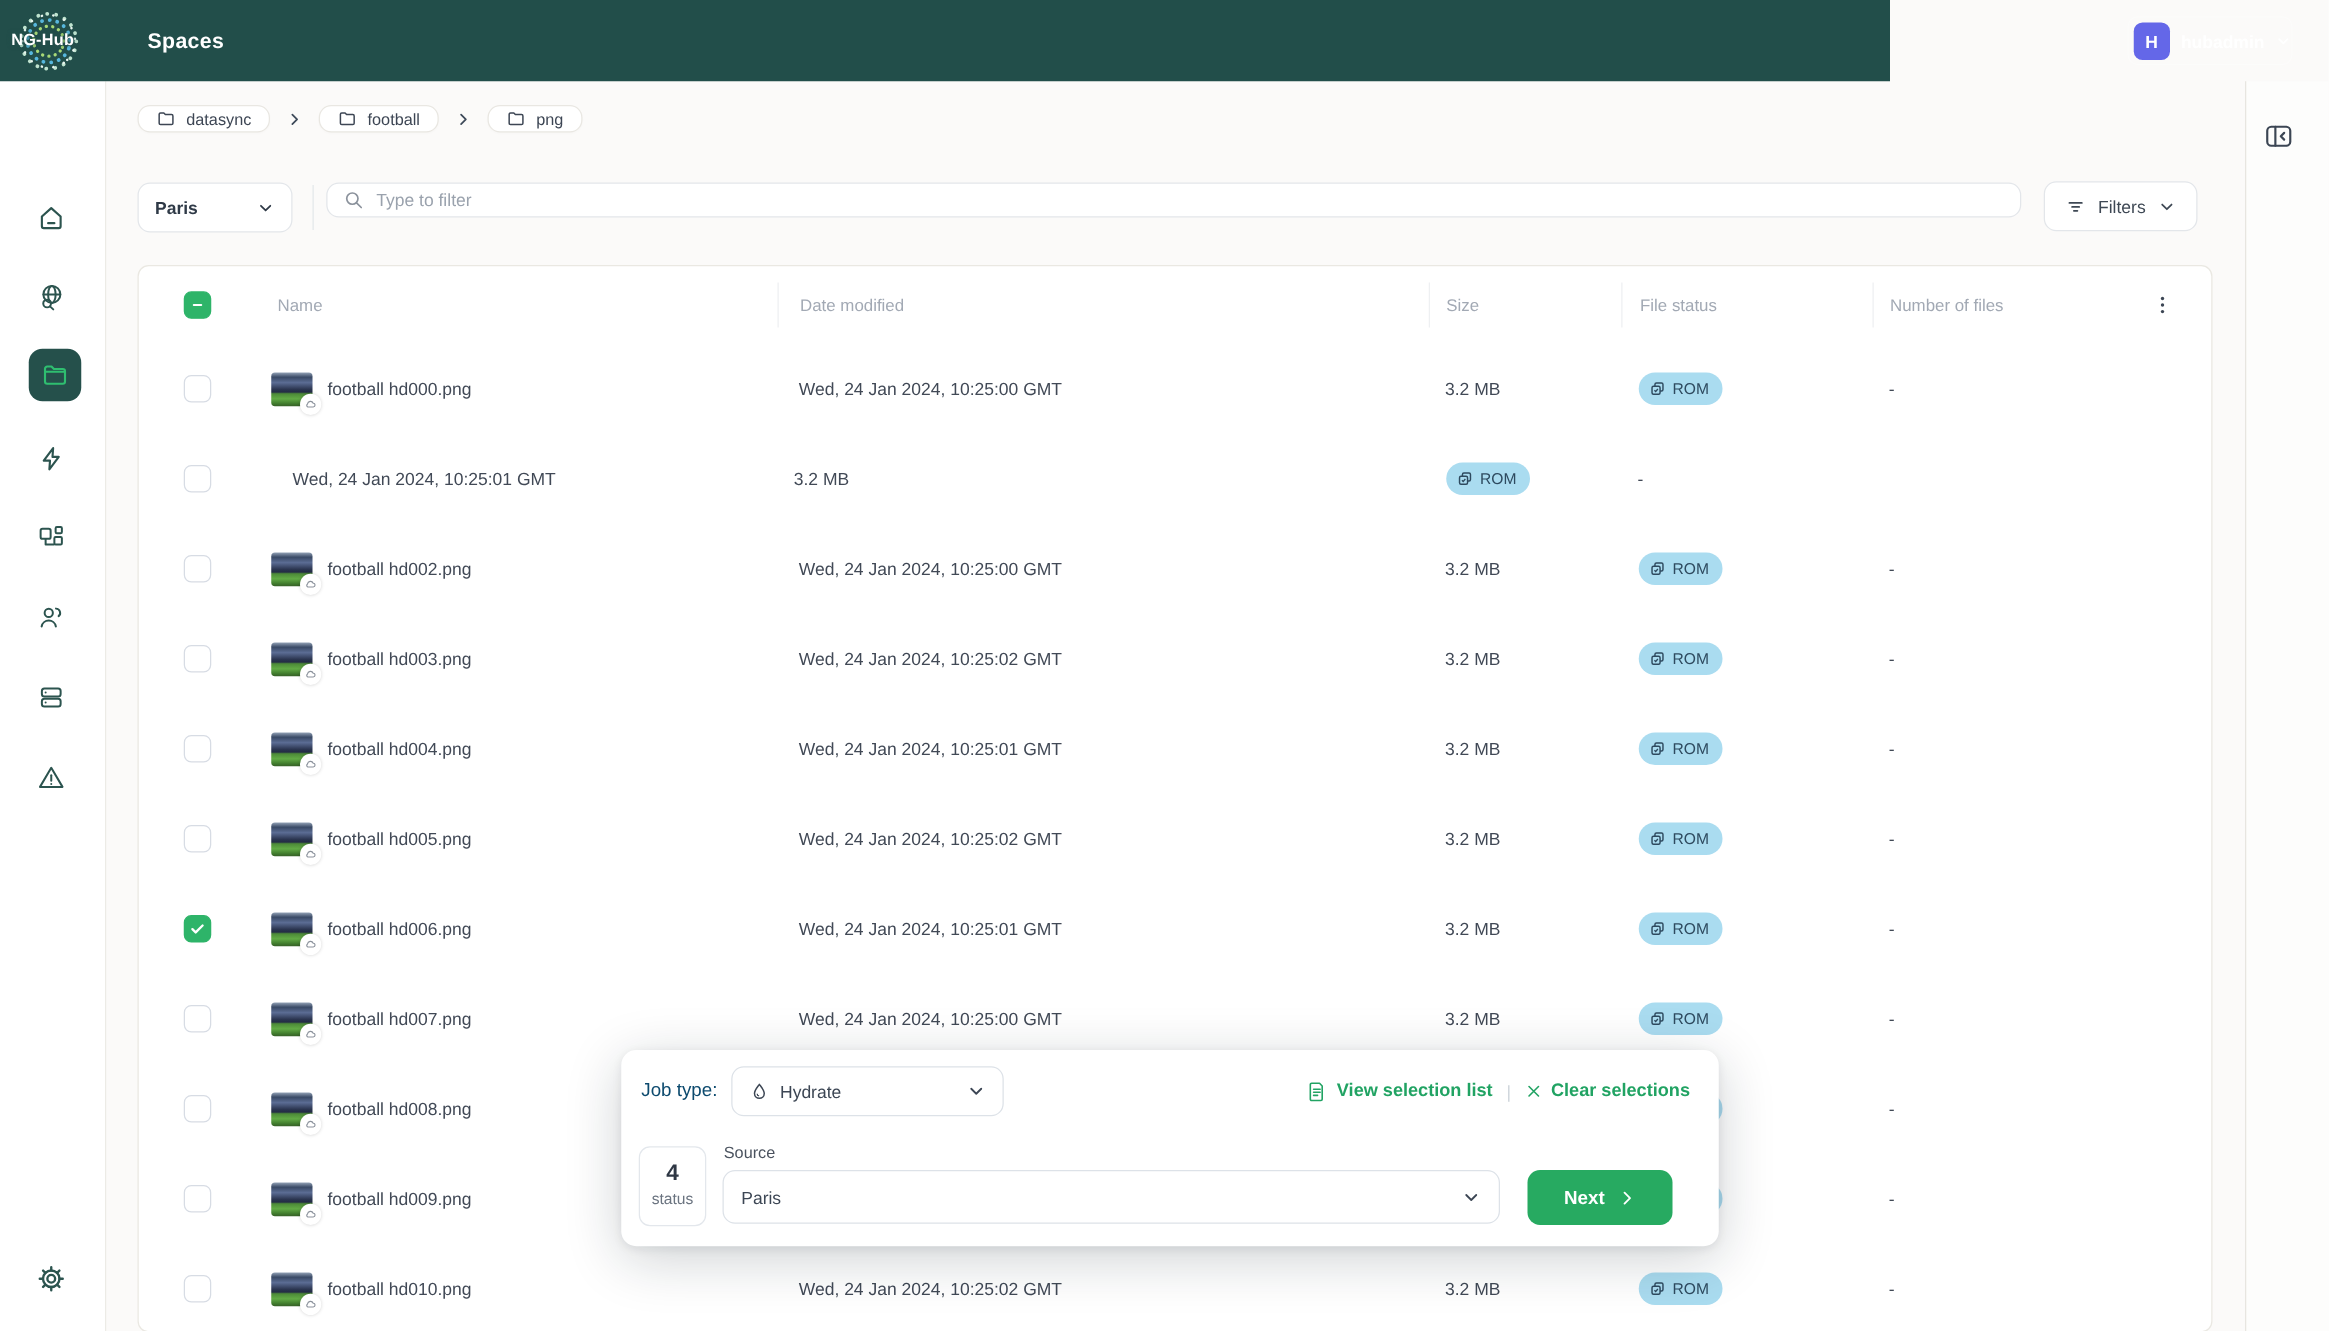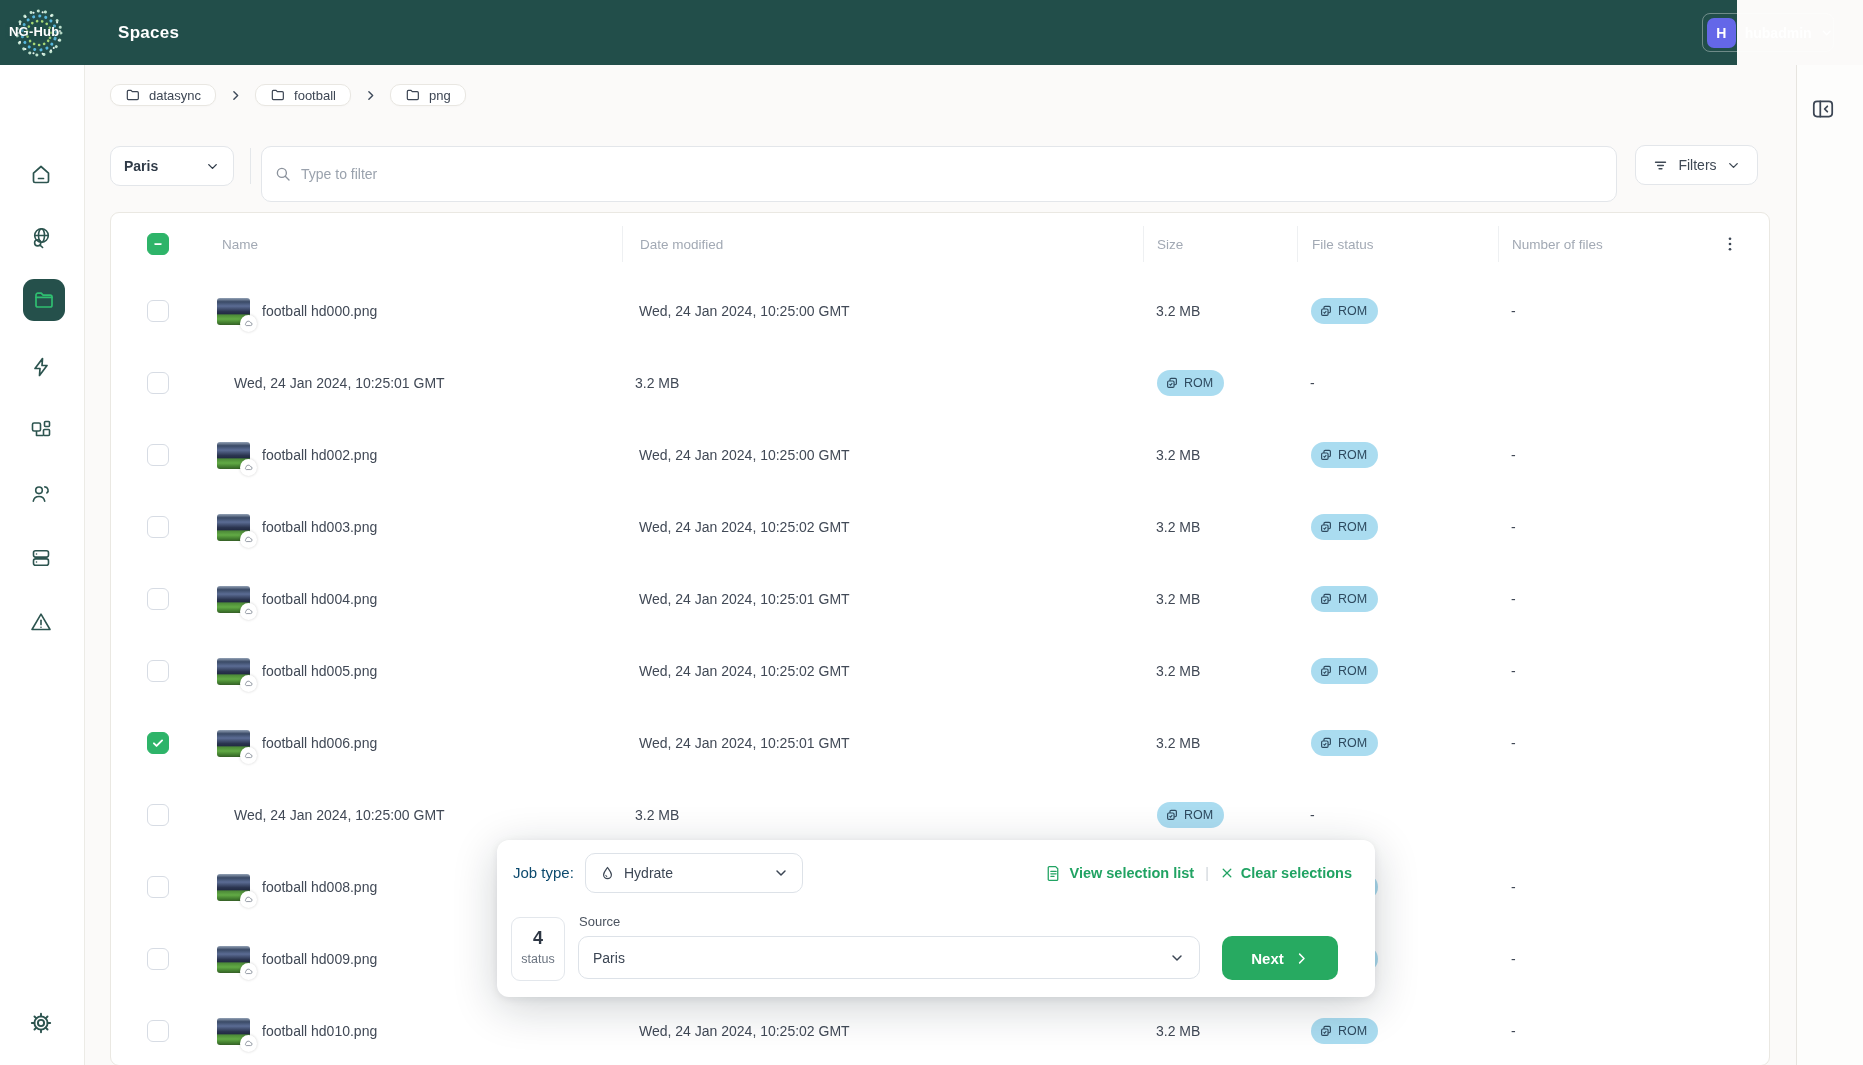--- a/index.html
+++ b/index.html
@@ -1,21 +1,21 @@
 <!DOCTYPE html>
 <html><head>
 <meta charset="utf-8">
 <style>
   * { margin:0; padding:0; box-sizing:border-box; }
   html,body { width:1863px; height:1065px; overflow:hidden; }
   body { font-family:"Liberation Sans", sans-serif; background:#fbfaf9; position:relative; color:#414956; }
   svg { display:block; }
 
   
-  .topbar { position:absolute; left:0; top:0; width:1737px; height:65px; background:#224e4a; z-index:20; }
+  .topbar { position:absolute; left:0; top:0; width:1512px; height:65px; background:#224e4a; z-index:20; }
   .logo-block { position:absolute; left:0; top:0; width:85px; height:65px; }
   .logo-dots { position:absolute; left:12px; top:7px; }
   .logo-text { position:absolute; left:9px; top:24px; color:#ffffff; font-size:13px; font-weight:bold; letter-spacing:.2px; text-shadow:0 0 4px #224e4a; }
   .app-title { position:absolute; left:118px; top:0; height:65px; line-height:65px; color:#ffffff; font-size:17px; font-weight:bold; letter-spacing:.3px; }
   .user-chip { position:absolute; left:1702px; top:13px; width:132px; height:39px; border:1px solid rgba(255,255,255,.35); border-radius:8px; display:flex; align-items:center; cursor:pointer; }
   .user-avatar { width:30px; height:30px; margin-left:4px; border-radius:7px; background:#6467e8; color:#fff; font-size:14px; font-weight:bold; display:flex; align-items:center; justify-content:center; }
   .user-name { color:#fff; font-size:14px; font-weight:bold; margin-left:9px;text-align:right; }
   .user-chip .chev { margin-left:8px; }
 
   
@@ -29,21 +29,21 @@
   .collapse-btn { position:absolute; left:1810px; top:96px; width:26px; height:26px; color:#3c4654; cursor:pointer; }
 
   
   .breadcrumbs { position:absolute; left:110px; top:84px; display:flex; align-items:center; gap:13px; z-index:5; }
   .crumb { height:22px; background:#fff; border:1px solid #e9e7e2; border-radius:10px; display:flex; align-items:center; padding:0 14px; gap:8px; font-size:13px; color:#3d4654; cursor:pointer; box-shadow:0 1px 2px rgba(0,0,0,.02); }
   .crumb-sep { color:#3e4a5a; }
 
   
   .src-select { position:absolute; left:110px; top:146px; width:124px; height:40px; background:#fff; border:1px solid #e3e6ea; border-radius:10px; display:flex; align-items:center; justify-content:space-between; padding:0 13px; font-size:14px; font-weight:bold; color:#2f3a47; cursor:pointer; }
   .vdiv { position:absolute; left:250px; top:148px; width:1px; height:36px; background:#e4e7ea; }
-  .search-box { position:absolute; left:261px; top:146px; width:1356px; height:56px; background:#fff; border:1px solid #e3e6ea; border-radius:10px; display:flex; align-items:center; padding:0 12px; gap:9px; }
+  .search-box { position:absolute; left:261px; top:146px; width:1356px; height:28px; background:#fff; border:1px solid #e3e6ea; border-radius:10px; display:flex; align-items:center; padding:0 12px; gap:9px; }
   .search-box input { border:none; outline:none; flex:1; font-size:14px; color:#414956; font-family:"Liberation Sans",sans-serif; background:transparent; }
   .search-box input::placeholder { color:#9aa2ad; }
   .filters-btn { position:absolute; left:1635px; top:145px; width:123px; height:40px; background:#fff; border:1px solid #e3e6ea; border-radius:10px; display:flex; align-items:center; justify-content:center; gap:9px; font-size:14px; color:#3e4854; cursor:pointer; }
 
   
   .card { position:absolute; left:110px; top:212px; width:1660px; height:854px; background:#fff; border:1px solid #eae8e2; border-radius:9px; z-index:1; }
   .grid-row { display:grid; grid-template-columns:106px 405px 521px 154px 201px 1fr; align-items:center; }
   .thead { height:62px; position:relative; color:#a2a9b4; font-size:13.5px; }
   .thead .hcell { position:relative; height:36px; display:flex; align-items:center; }
   .thead .hdiv { border-left:1px solid #eef0f2; }
@@ -435,20 +435,30 @@
         <span>ROM</span>
       </span>
     </div>
     <div class="c-files">-</div>
   </div>
 
   <div class="grid-row trow">
     <div>
           <div class="cbx"></div>
         </div>
+    <div class="c-name">
+      <div class="thumb">
+        <span class="cloud-badge">
+          <svg width="11" height="11" viewBox="0 0 24 24" fill="none" stroke="currentColor" stroke-width="2">
+                <path d="M7 16.5 h9.5 a3.2 3.2 0 0 0 0 -6.4 a5.2 5.2 0 0 0 -10 1.2 A3 3 0 0 0 7 16.5 Z"></path>
+              </svg>
+        </span>
+      </div>
+      <span class="fname">football hd007.png</span>
+    </div>
     <div class="c-date">Wed, 24 Jan 2024, 10:25:00 GMT</div>
     <div class="c-size">3.2 MB</div>
     <div class="c-status">
       <span class="badge">
         <svg width="14" height="14" viewBox="0 0 24 24" fill="none" stroke="#2e4a5f" stroke-width="2">
               <rect x="8.5" y="4" width="11" height="11" rx="2"></rect>
               <rect x="4.5" y="8.5" width="11" height="11" rx="2" fill="#aadcf0"></rect>
               <path d="M7.8 14 l1.7 1.7 3-3.4" stroke-width="1.8"></path>
             </svg>
         <span>ROM</span>

